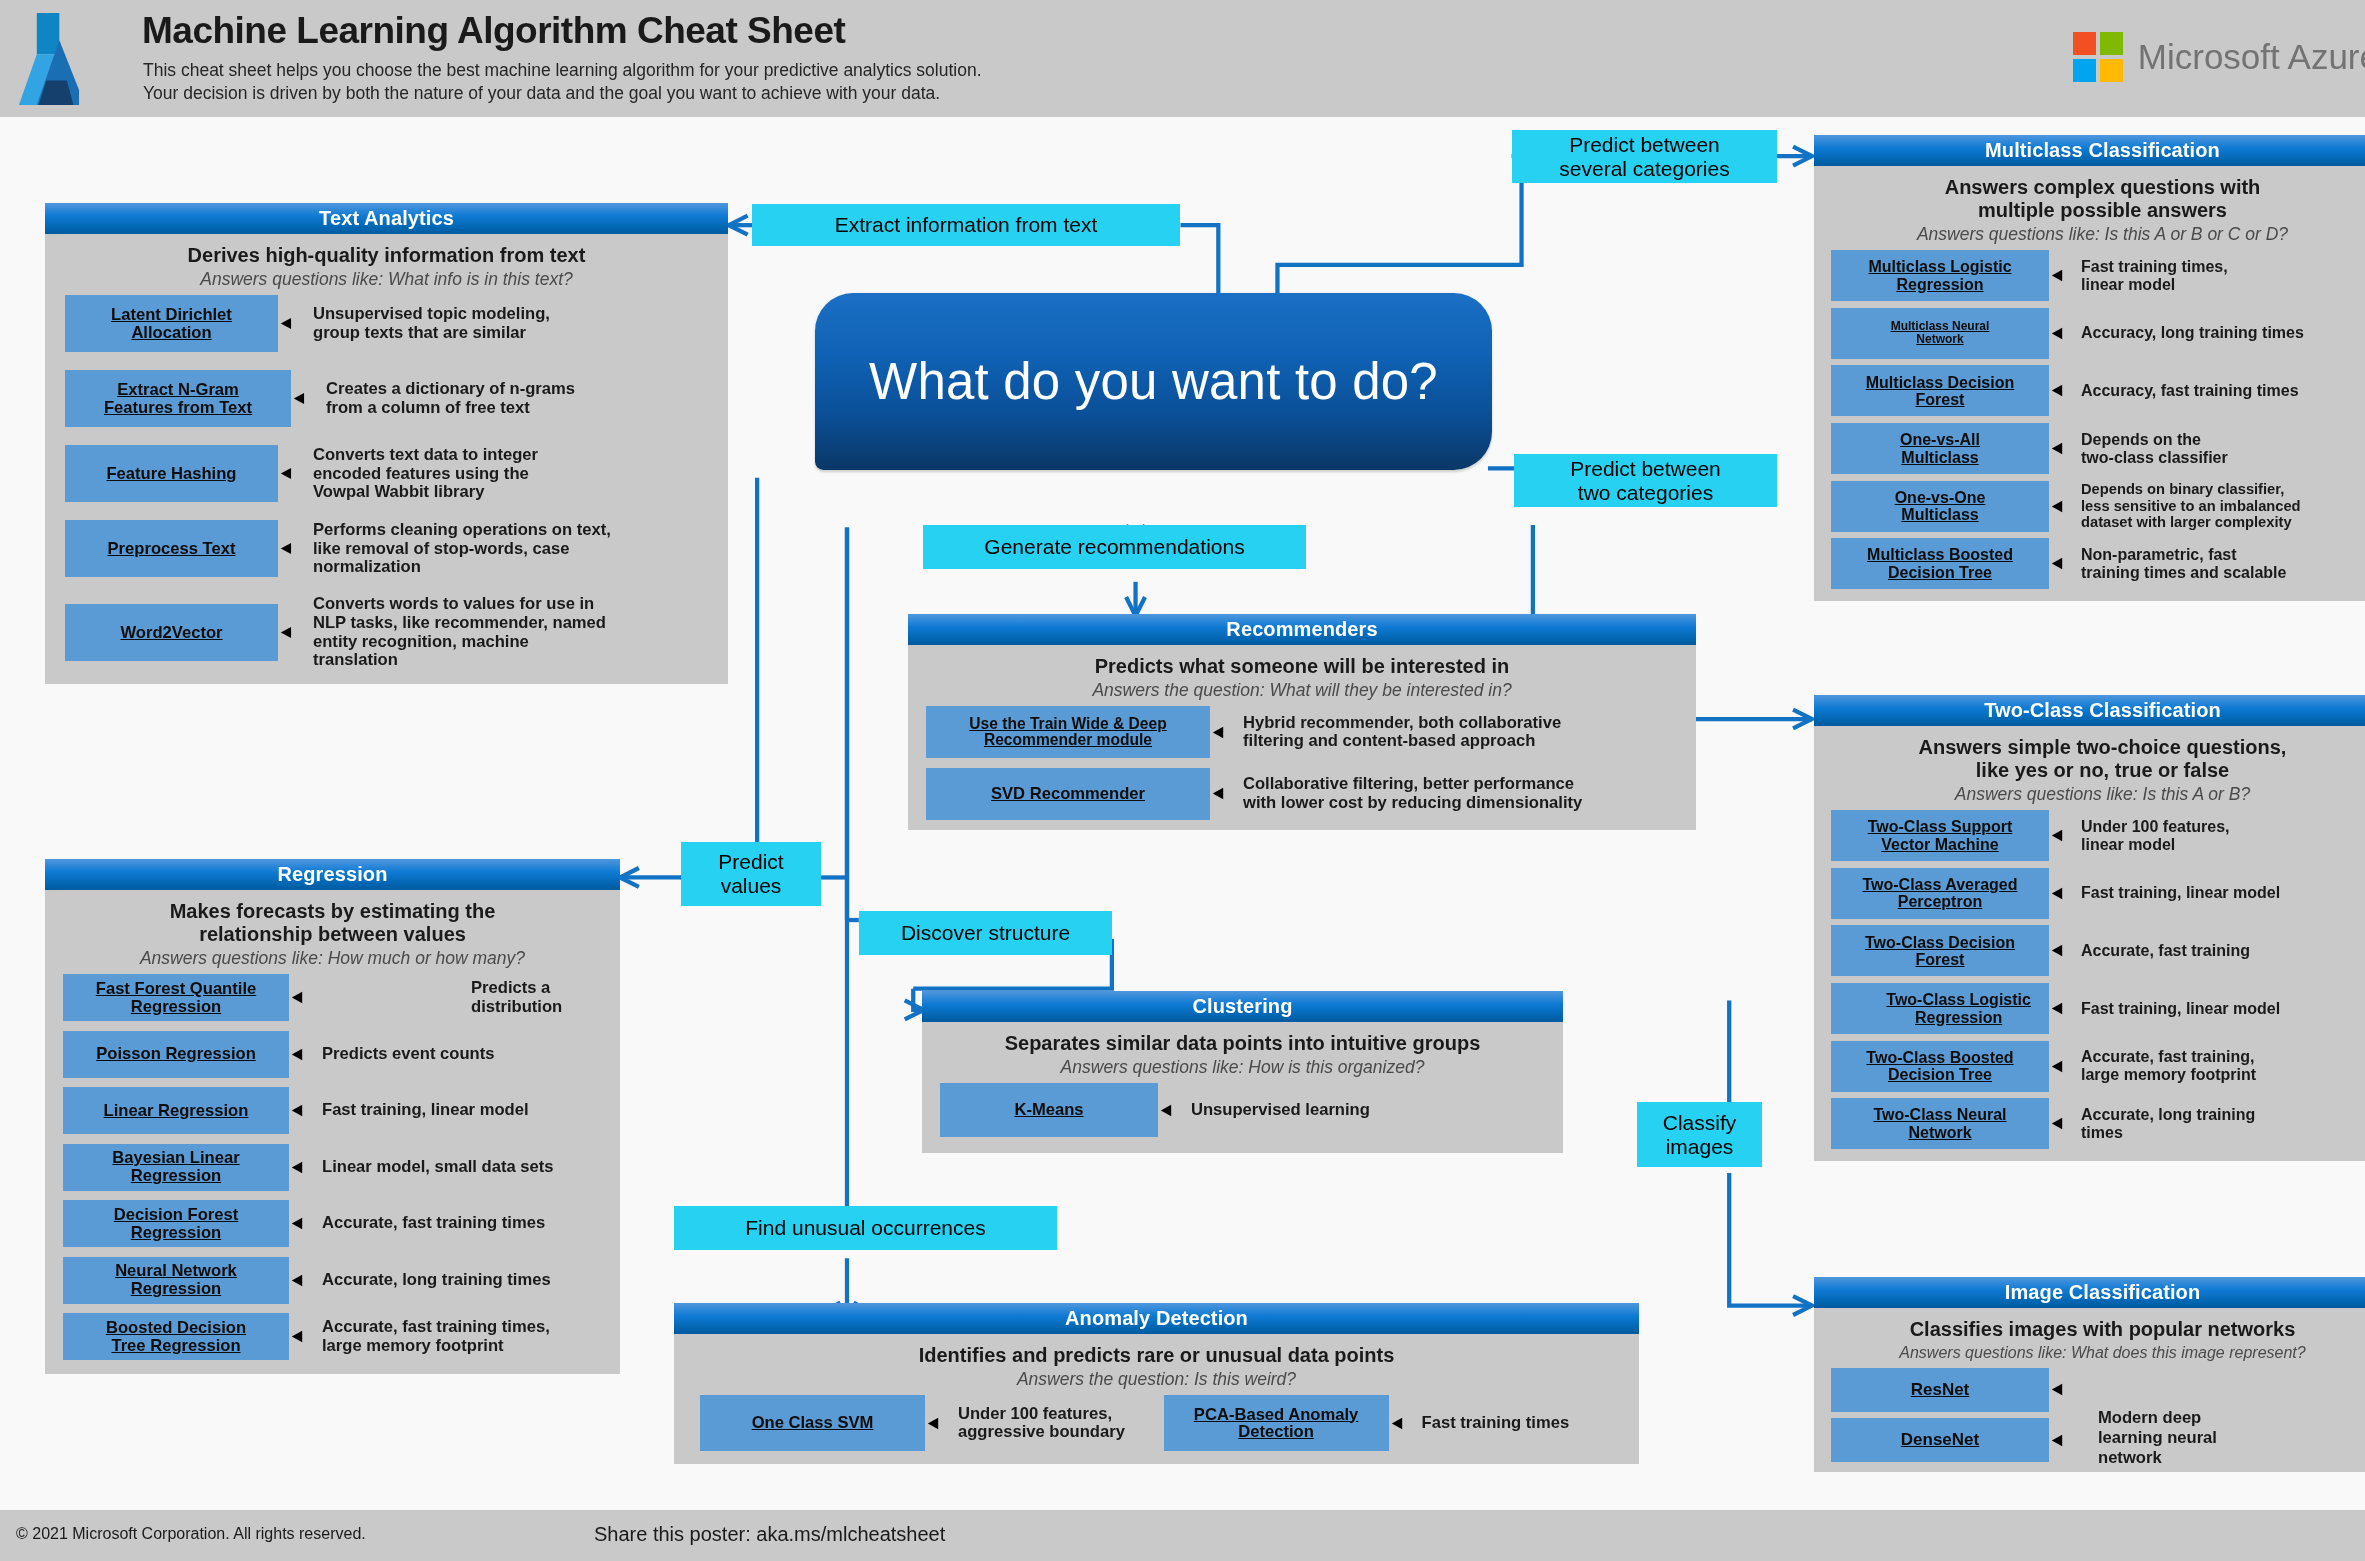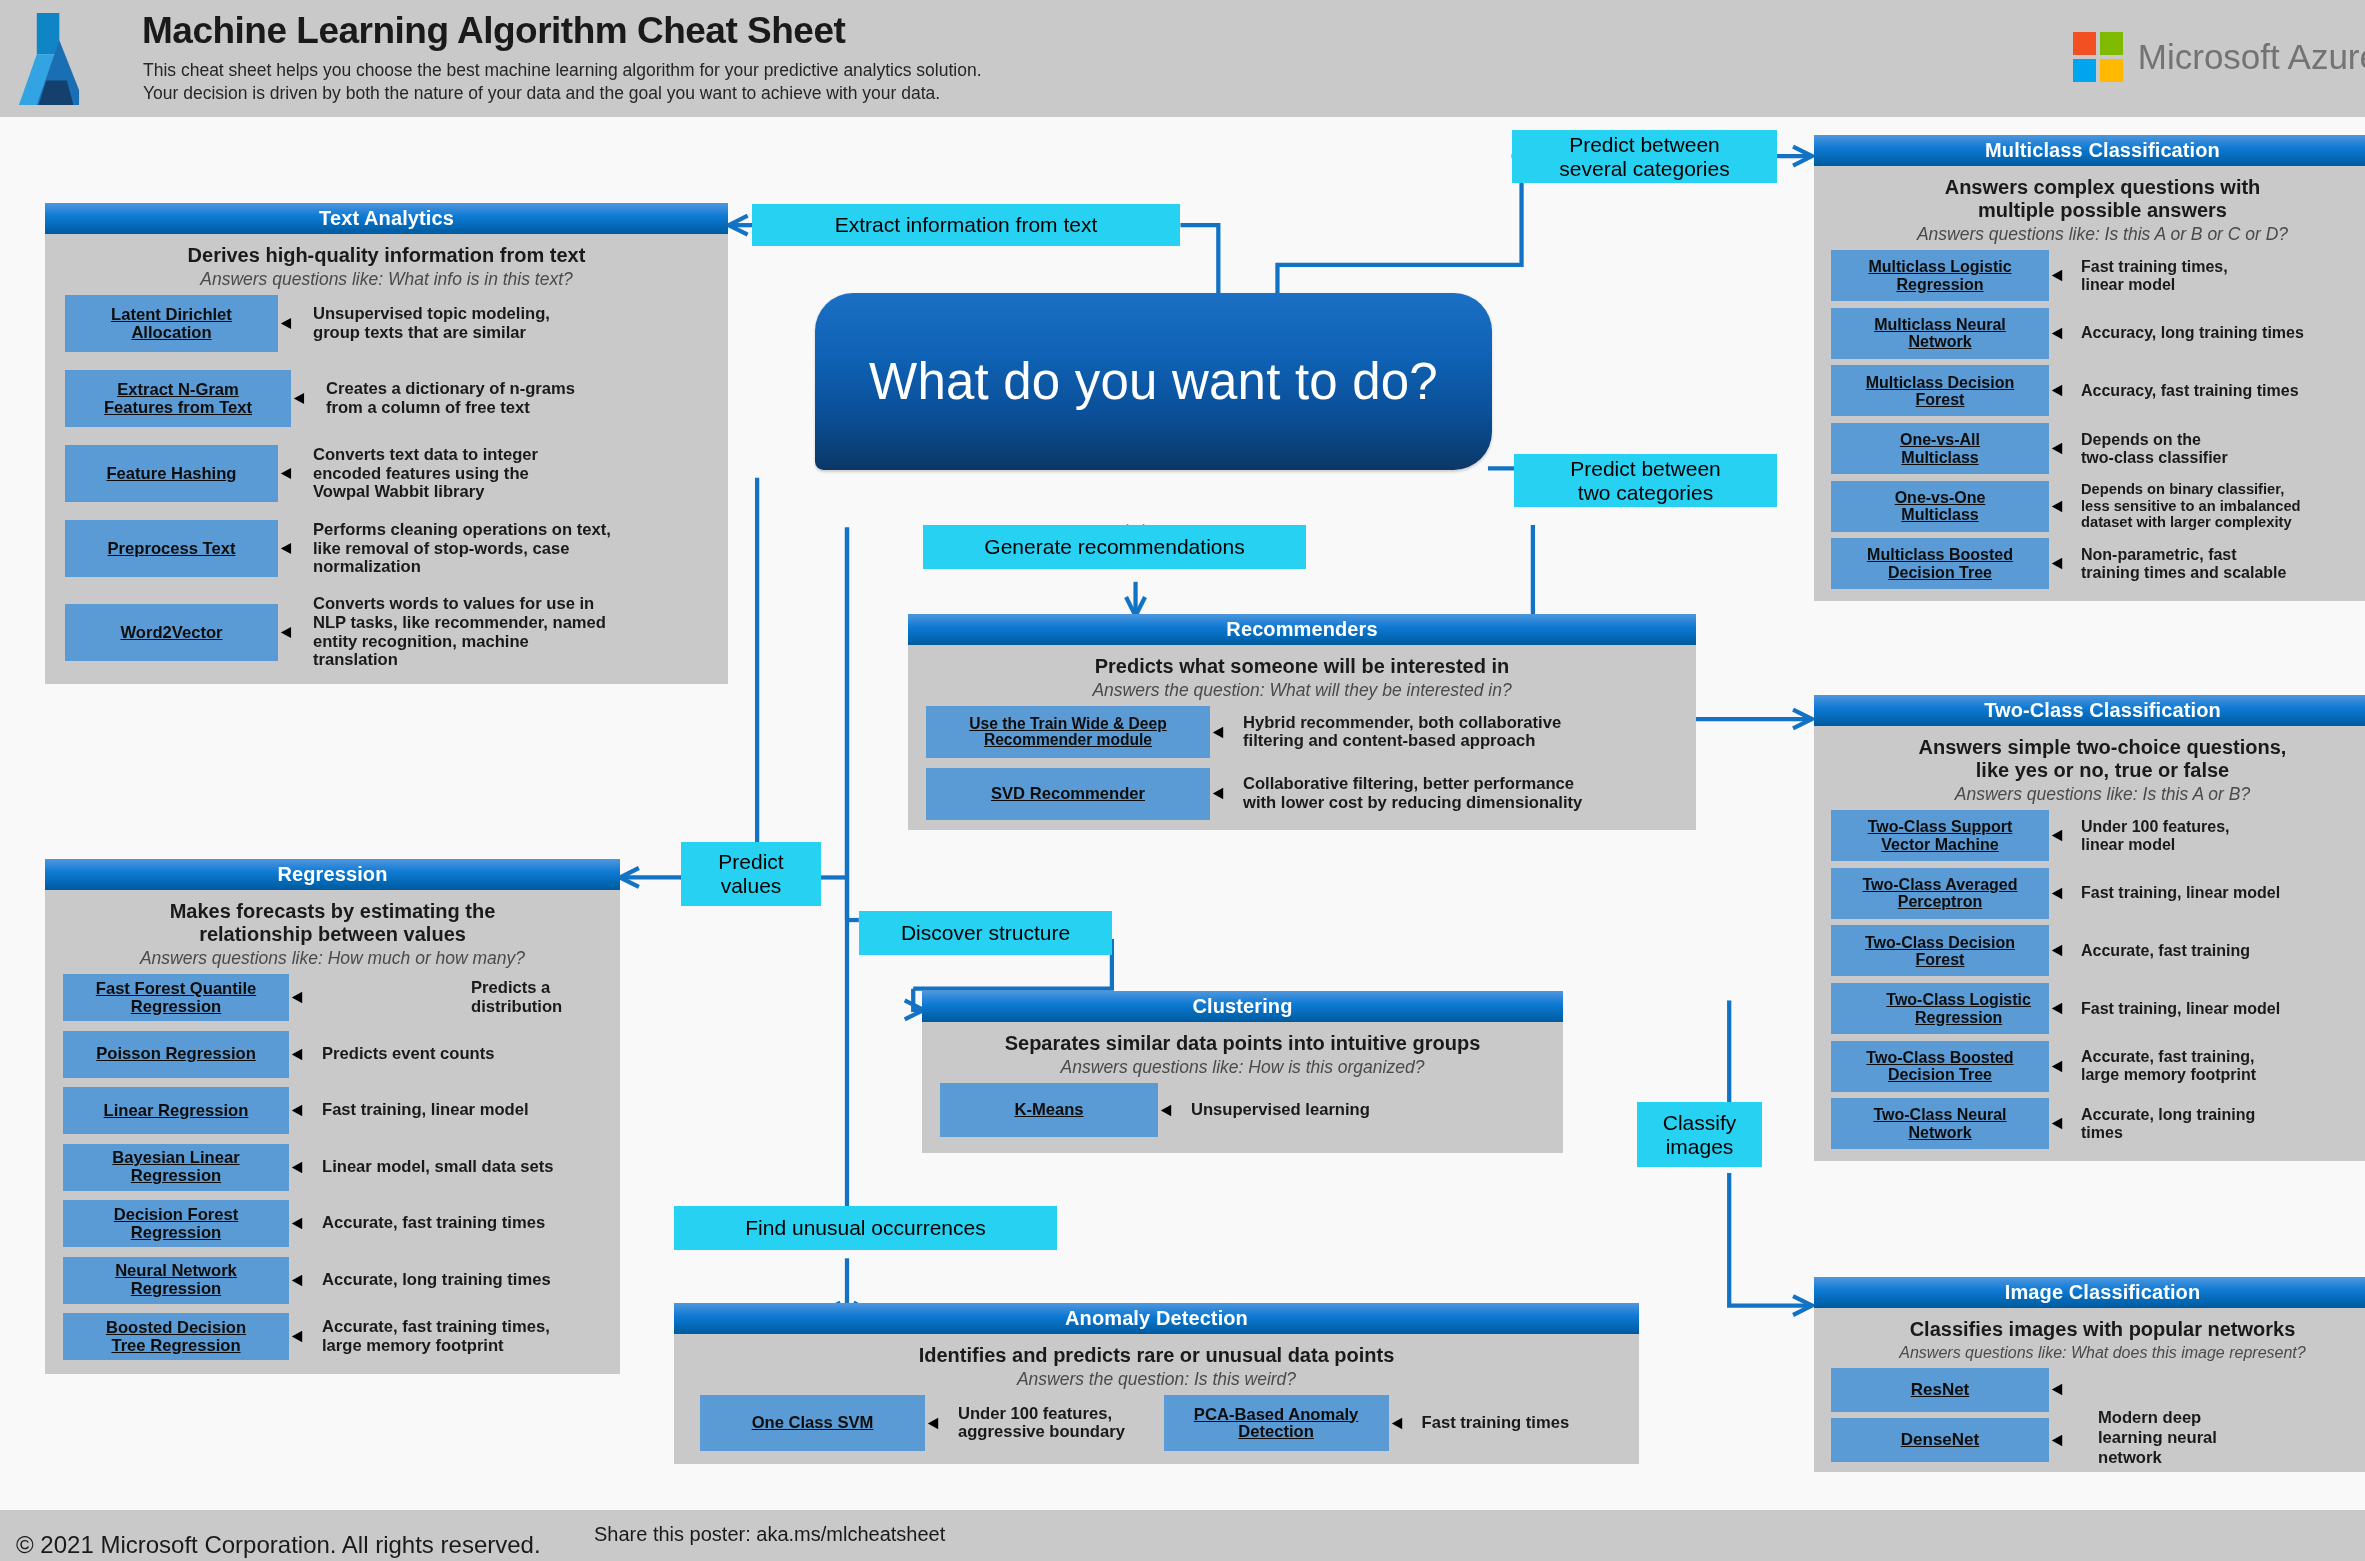--- a/index.html
+++ b/index.html
@@ -35,22 +35,22 @@
   .ms-squares { width: 49px; height: 49px; display: grid; grid-template-columns: 1fr 1fr; grid-template-rows: 1fr 1fr; gap: 3.8px; }
   .ms-sq { width: 23px; height: 23px; }
   .ms-word { margin-left: 16px; font-size: 35px; color: #737373; white-space: nowrap; }
 
   
   .footer {
     position: absolute; left: 0; bottom: 0; width: 2413px; height: 51px;
     background: #c9c9c9;
   }
   .footer-txt {
-    position: absolute; left: 16px; top: 21px;
-    font-size: 24px; color: #1a1a1a; white-space: nowrap;
+    position: absolute; left: 16px; top: 15px;
+    font-size: 16px; color: #1a1a1a; white-space: nowrap;
   }
   .footer-share {
     position: absolute; left: 594px; top: 13.2px;
     font-size: 20px; color: #1a1a1a; white-space: nowrap;
   }
 
   
   .panel { position: absolute; }
   .panel-head {
     width: 100%; height: 31px;
@@ -477,21 +477,21 @@
           <svg width="32" height="19" viewBox="0 0 68 40">
               <polyline points="65 20 8 20"></polyline>
               <polyline points="28 8 6 20 28 32"></polyline>
             </svg>
         </div>
         <div class="alg-note" style="white-space:pre-line; font-size:16px;">Fast training times,
 linear model</div>
       </div>
 
       <div class="alg-row" style="padding-left:17px; margin-bottom:6.6px;">
-        <div class="alg-box" style="width:218px; height:51px; white-space:pre-line; font-size:16px;">Multiclass Neural
+        <div class="alg-box" style="width:218px; height:51px; white-space:pre-line; font-size:12px;">Multiclass Neural
 Network</div>
         <div class="alg-arrow" style="width:32px;">
           <svg width="32" height="19" viewBox="0 0 68 40">
               <polyline points="65 20 8 20"></polyline>
               <polyline points="28 8 6 20 28 32"></polyline>
             </svg>
         </div>
         <div class="alg-note" style="white-space:pre-line; font-size:16px;">Accuracy, long training times</div>
       </div>
 

